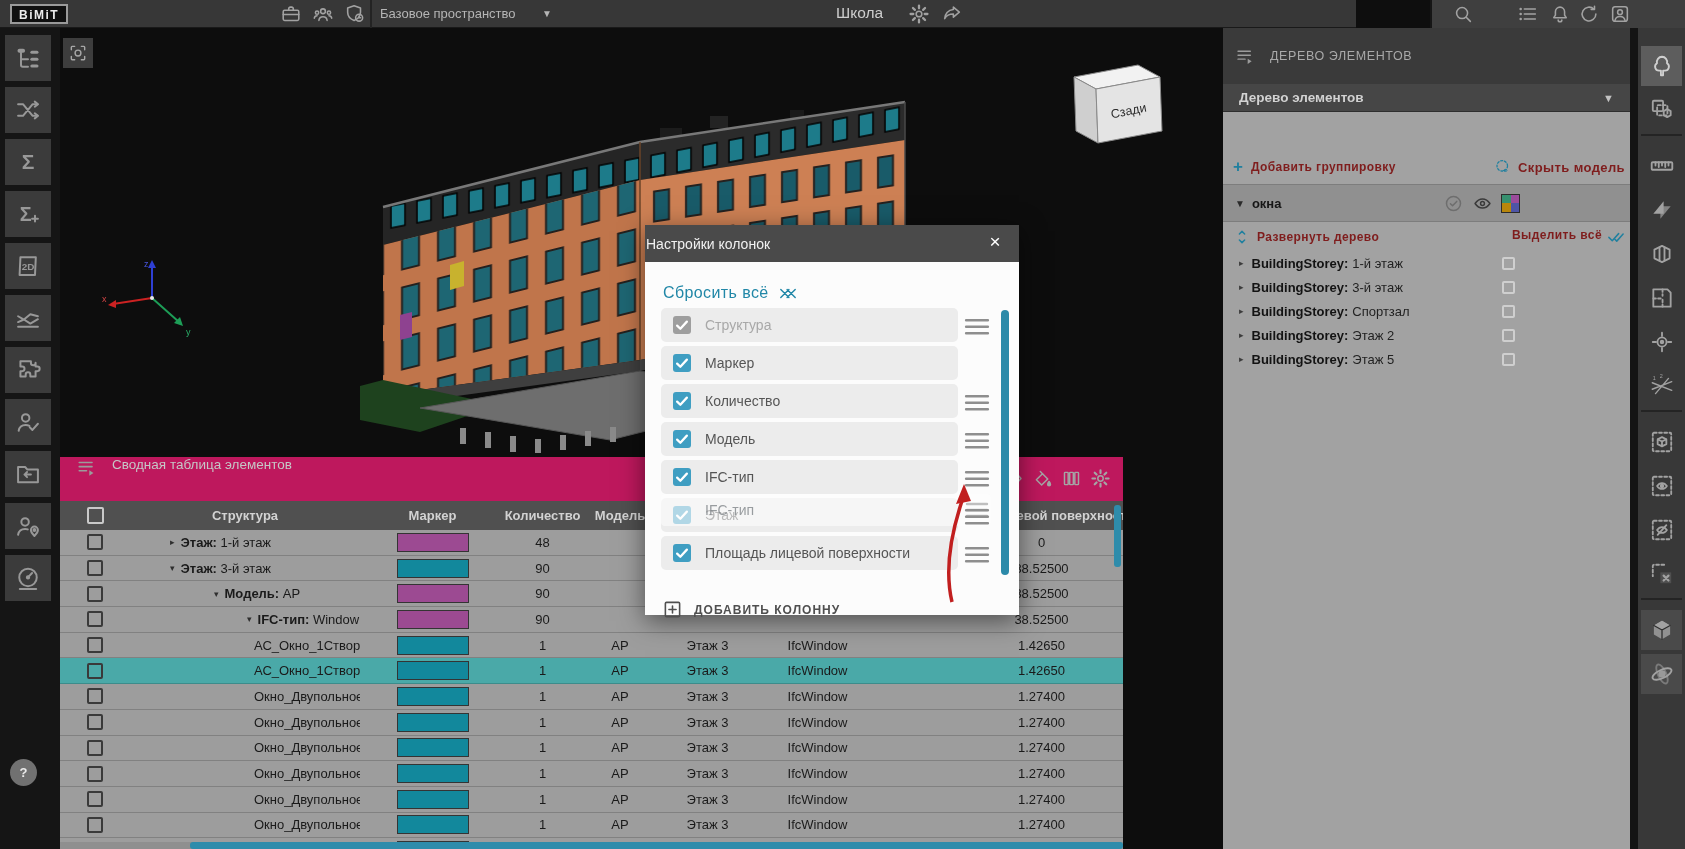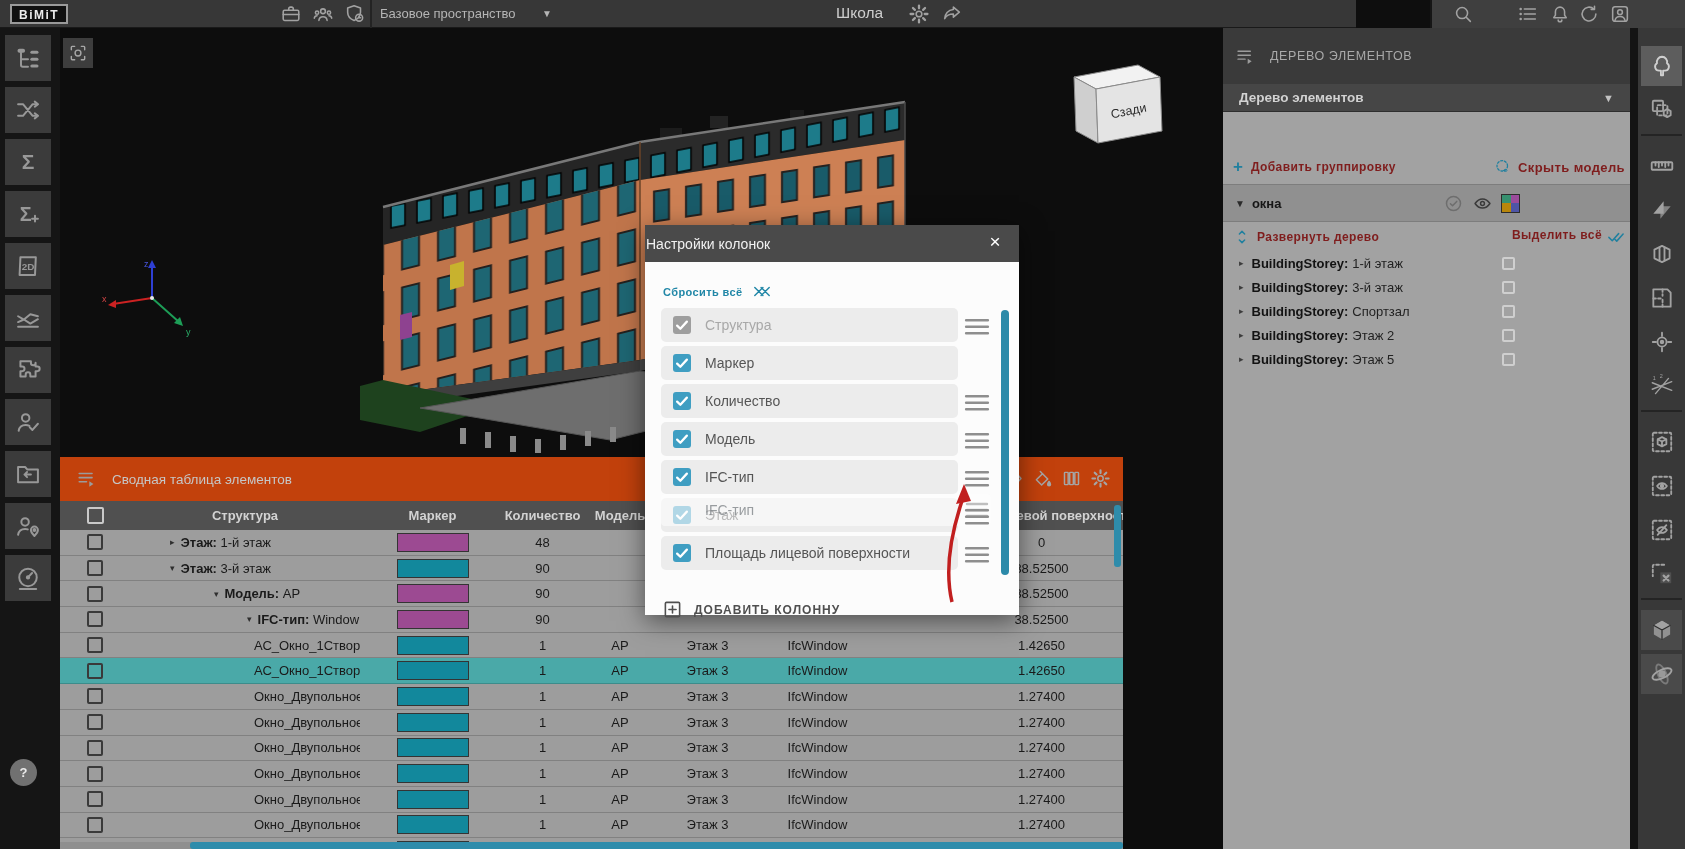--- a/index.html
+++ b/index.html
@@ -20,21 +20,21 @@
 .lbar{position:absolute;left:0;top:28px;width:60px;height:821px;background:#151515;z-index:30}
 .ltile{position:absolute;left:5px;width:46px;height:46px;background:#3b3b3b;color:#989898;display:flex;align-items:center;justify-content:center}
 .ltile svg{width:28px;height:28px}
 
 .viewport{position:absolute;left:60px;top:28px;width:1570px;height:821px;background:#0d0d0d;z-index:5}
 .focus-tile{position:absolute;left:3px;top:10px;width:30px;height:30px;background:#3d3d3d;color:#a8a8a8;display:flex;align-items:center;justify-content:center}
 .focus-tile svg{width:20px;height:20px}
 .help-fab{position:absolute;left:10px;top:759px;width:27px;height:27px;border-radius:50%;background:#717171;color:#eaeaea;font-weight:bold;font-size:13px;display:flex;align-items:center;justify-content:center;z-index:40}
 
 .table{position:absolute;left:60px;top:457px;width:1063px;height:392px;background:#9d9d9d;z-index:20;overflow:hidden}
-.t-titlebar{position:relative;height:44px;background:#c2410c;display:flex;align-items:center}
+.t-titlebar{position:relative;height:44px;background:#be185d;display:flex;}
 .t-titlebar .ttl{font-size:13.5px;color:#c6c6c6;margin-left:14px}
 .t-mico{width:22px;height:22px;color:#9b9b9b;margin-left:16px}
 .t-icons{position:absolute;right:12px;top:11px;display:flex;gap:8px}
 .t-icons .gi{width:21px;height:21px;color:#a5a5a5}
 .t-head{height:29px;background:#505050;display:flex;align-items:center;font-weight:bold;font-size:13px;color:#d2d2d2}
 .trow{height:25.7px;display:flex;align-items:center;background:#9d9d9d;border-bottom:1px solid #818181;font-size:13px;color:#1a1a1a}
 .trow.selected{background:#4aa9a8;border-bottom-color:#3c8c8b}
 .tc{display:flex;align-items:center;justify-content:center;height:100%;overflow:hidden;white-space:nowrap}
 .c-check{width:70px}.c-structure{width:230px;justify-content:flex-start}.c-marker{width:145px}
 .c-count{width:75px}.c-model{width:80px}.c-floor{width:95px}.c-ifc{width:125px}
@@ -86,21 +86,21 @@
 .rtile svg{width:26px;height:26px}
 .rtile.active{background:#5d5d5d;color:#cfcfcf}
 .rtile.soft{background:#4a4a4a}
 .rdiv{position:absolute;left:3px;width:41px;height:2px;background:#242424}
 
 .modal{position:absolute;left:645px;top:225px;width:374px;height:390px;z-index:70;box-shadow:0 6px 24px rgba(0,0,0,.5)}
 .m-head{position:relative;height:37px;background:#4a4a4a;display:flex;align-items:center}
 .m-head .mt{margin-left:1px;font-size:14px;color:#f1f1f1}
 .m-close{position:absolute;right:12px;top:5px;font-size:19px;color:#fff;width:24px;height:24px;display:flex;align-items:center;justify-content:center}
 .m-body{position:relative;height:353px;background:#fcfcfc}
-.m-reset{position:absolute;left:18px;top:22px;display:flex;align-items:center;gap:10px;color:#2187a7;font-weight:bold;font-size:11px;letter-spacing:.4px}
+.m-reset{position:absolute;left:18px;top:22px;display:flex;align-items:center;gap:10px;color:#2187a7;font-weight:normal;font-size:16px;letter-spacing:.4px}
 .m-reset .gi{width:18px;height:14px;color:#2187a7}
 .m-list{position:absolute;left:16px;top:46px;width:297px}
 .mrow{height:34px;margin-bottom:4px;background:#ececec;border-radius:5px;display:flex;align-items:center}
 .mcheck{width:18px;height:18px;border-radius:3px;background:#3f9ec2;margin-left:12px;flex:none}
 .mrow.disabled .mcheck{background:#9e9e9e}
 .mlabel{margin-left:14px;font-size:14px;color:#555}
 .mrow.disabled .mlabel{color:#a8a8a8}
 .mhandle{position:absolute;left:319px;width:26px;height:18px;color:#8e8e8e}
 .m-ghost{position:absolute;left:16px;top:232px;width:330px;height:32px;background:rgba(253,253,253,.6);display:flex;align-items:center;border-radius:4px}
 .m-ghost .mlabel{margin-left:44px;color:rgba(120,126,130,.75)}

